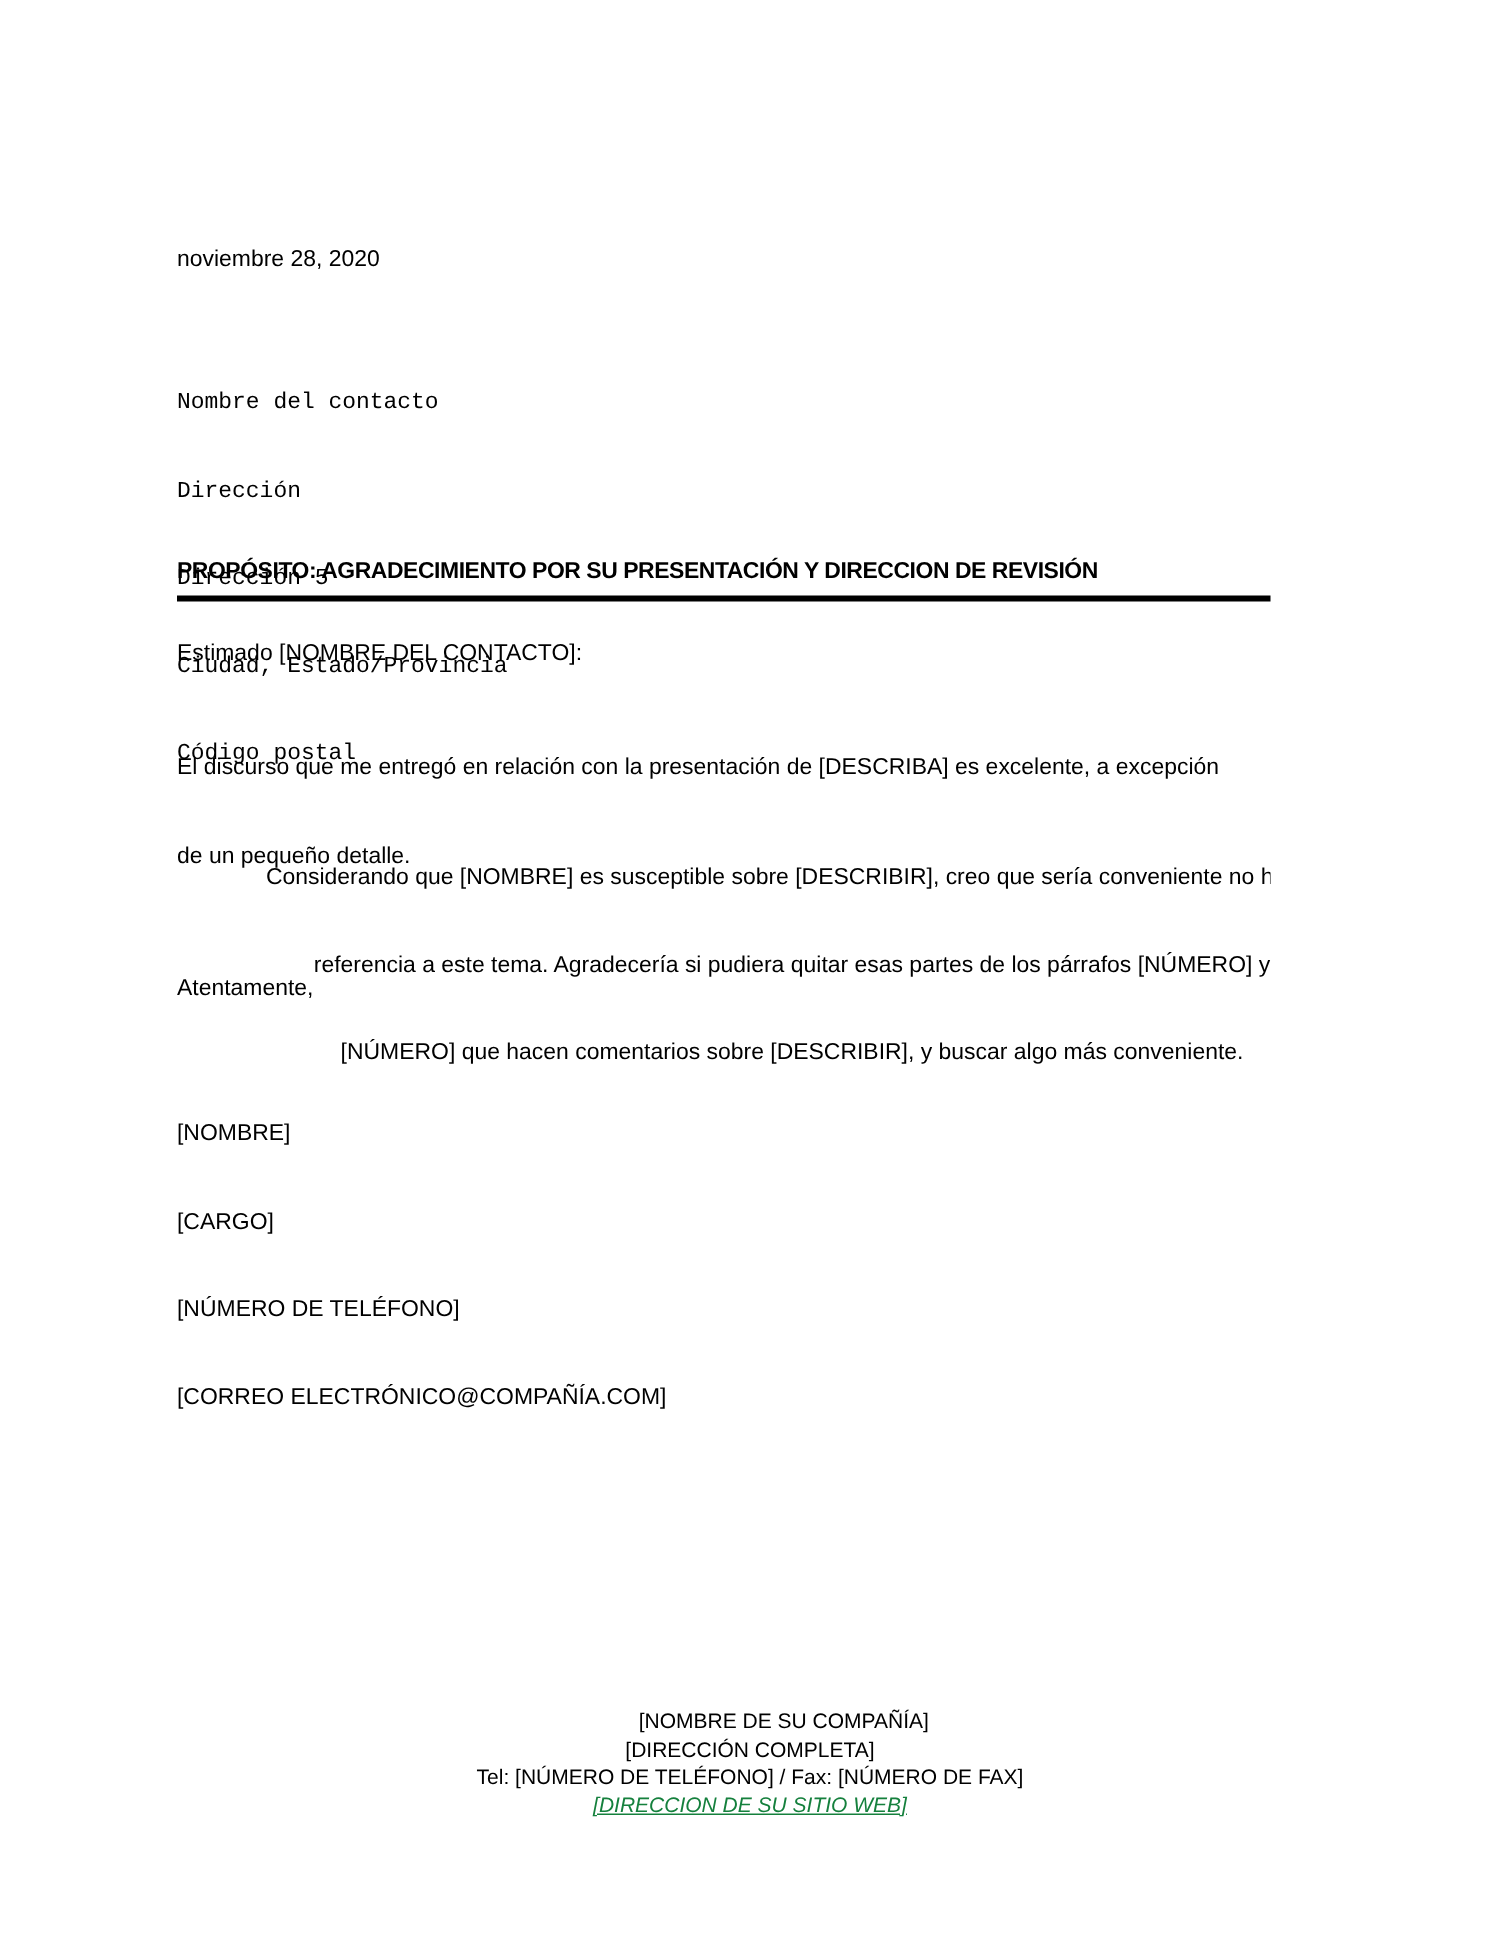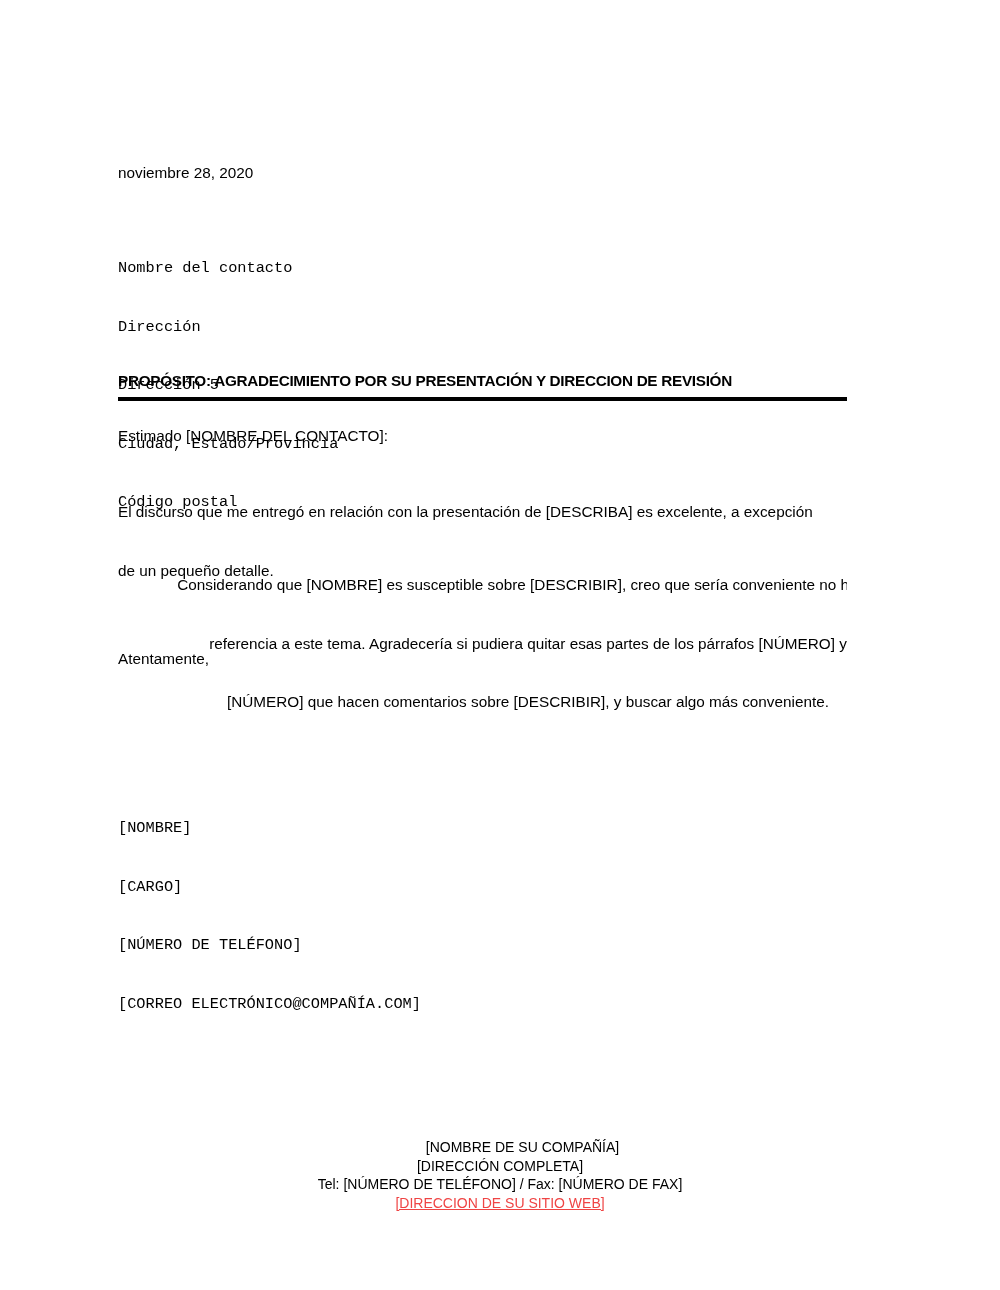--- a/index.html
+++ b/index.html
@@ -26,21 +26,21 @@
   }
   .date-block       { top: 163px; }
   .recipient-block  { top: 220px; font-family: Liberation Mono, monospace; }
   .subject-block    { top: 371px; font-weight: bold; letter-spacing: -0.3px; }
   .subject-rule     { position: absolute; left: 118px; top: 397px; width: 765px; height: 4px; background: #000000; }
   .salutation-block { top: 426px; }
   .para-1           { top: 463px; }
   .para-2           { top: 536px; text-align: center; }
   .para-3           { top: 595px; }
   .closing-block    { top: 649px; }
-  .signature-block  { top: 780px; font-family: Liberation Mono, monospace; }
+  .signature-block  { top: 707px; }
   .footer-block {
     position: absolute;
     left: 0;
     top: 1138px;
     width: 1000px;
     text-align: center;
     font-size: 14px;
     line-height: 18.5px;
   }
   .footer-company { font-weight: normal; margin-left: 45px; }
@@ -90,17 +90,17 @@
     <div>[CARGO]</div>
     <div>[NÚMERO DE TELÉFONO]</div>
     <div>[CORREO ELECTRÓNICO@COMPAÑÍA.COM]</div>
   </div>
 
   <div class="footer-block">
     <div class="footer-company">[NOMBRE DE SU COMPAÑÍA]</div>
     <div>[DIRECCIÓN COMPLETA]</div>
     <div>Tel: [NÚMERO DE TELÉFONO] / Fax: [NÚMERO DE FAX]</div>
     <div>
-      <a href="#" class="footer-link" style="color: #ef4444;">[DIRECCION DE SU SITIO WEB]</a>
+      <a href="#" class="footer-link" style="color: #15803d; font-style: italic;">[DIRECCION DE SU SITIO WEB]</a>
     </div>
   </div>
 
 </div>
 
 </body></html>

